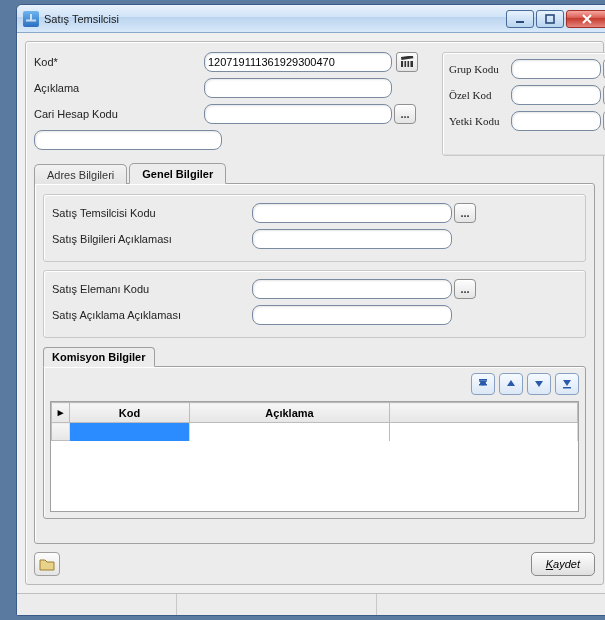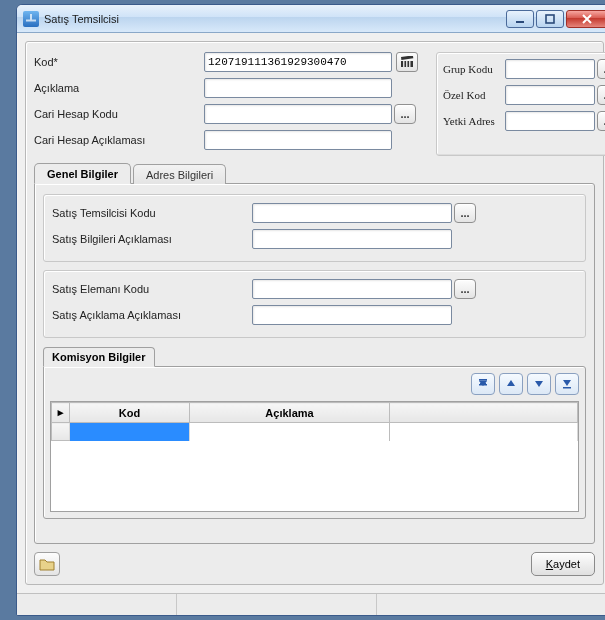--- a/index.html
+++ b/index.html
@@ -8,27 +8,27 @@
   .titlebar { height: 28px; background: linear-gradient(to bottom, #e8f1fb 0%, #cfe3f8 45%, #bcd5ef 46%, #d8e9fa 100%); display: flex; align-items: center; padding: 0 4px 0 6px; border-bottom: 1px solid #8aa8c8; }
   .titlebar .app-icon { width: 16px; height: 16px; background: linear-gradient(#6fb5f0,#2a6fc0); border-radius: 2px; margin-right: 5px; position: relative; }
   .titlebar .app-icon::after { content:""; position:absolute; left:3px; top:3px; width:10px; height:10px; background:#fff; clip-path: polygon(0 60%, 40% 60%, 40% 0, 60% 0, 60% 60%, 100% 60%, 100% 80%, 0 80%); opacity:0.7;}
   .titlebar .title { color: #1a1a1a; flex: 1; }
   .winbtns { display: flex; gap: 2px; }
   .winbtn { width: 28px; height: 18px; border: 1px solid #4a6a9a; border-radius: 3px; background: linear-gradient(to bottom, #e8f2fd, #b8d4f0); display:flex; align-items:center; justify-content:center; cursor:pointer; }
   .winbtn.close { width: 42px; background: linear-gradient(to bottom, #f7a6a0, #d85a50 45%, #c43a2f 46%, #e6857c); border-color:#a03028; }
   .winbtn svg { display:block; }
   .content { flex: 1; padding: 8px; display:flex; flex-direction:column; }
   .outer-panel { border: 1px solid #b8b8b8; border-radius: 3px; background: #ececec; padding: 10px 8px 8px 8px; flex:1; display:flex; flex-direction:column; position:relative; box-shadow: inset 1px 1px 0 #fff; }
-  .topgrid { display:flex; gap:18px; }
+  .topgrid { display:flex; gap:24px; }
   .topleft { flex:1; }
   .topright { width:190px; border:1px solid #c8c8c8; border-radius:3px; padding:6px 6px; background:#ececec; box-shadow: inset 1px 1px 0 #fff, inset -1px -1px 0 #ddd; }
   .frow { display:flex; align-items:center; margin-bottom:6px; }
   .frow label { width: 170px; color:#222; }
   .topright .frow label { width: 62px; font-family: Liberation Serif, serif; }
-  .inp { height:20px; border:1px solid #7a8aa0; background:#fff; padding:0 3px; width: 188px; border-radius:2px; box-shadow: inset 1px 1px 2px rgba(0,0,0,0.1); font-family: Liberation Mono, monospace;}
+  .inp { height:20px; border:1px solid #7a8aa0; background:#fff; padding:0 3px; width: 188px; border-radius:8px; box-shadow: inset 1px 1px 2px rgba(0,0,0,0.1);}
   .topright .inp { width: 90px; }
   .ellipsis-btn { width:22px; height:20px; border:1px solid #909090; border-radius:4px; background:linear-gradient(#fdfdfd,#e4e4e4); margin-left:2px; cursor:pointer; display:flex; align-items:center; justify-content:center; font-weight:bold; color:#333; box-shadow: inset 0 1px 0 #fff;}
   .movie-btn { width:22px; height:20px; border:1px solid #909090; border-radius:3px; background:linear-gradient(#fdfdfd,#e4e4e4); margin-left:4px; cursor:pointer; display:flex; align-items:center; justify-content:center;}
   .tabs { margin-top:6px; display:flex; align-items:flex-end; position:relative; z-index:2; }
   .tab { padding:4px 12px 3px 12px; border:1px solid #a0a0a0; border-bottom:none; border-radius:5px 5px 0 0; background:linear-gradient(#f2f2f2,#e4e4e4); margin-right:2px; cursor:pointer; color:#333; position:relative; top:1px;}
   .tab.active { background:#ececec; font-weight:bold; color:#000; z-index:3; border-bottom:1px solid #ececec;}
   .tabpanel { border:1px solid #a0a0a0; border-radius:0 3px 3px 3px; background:#ececec; flex:1; padding:10px 8px 24px 8px; display:flex; flex-direction:column; box-shadow: inset 1px 1px 0 #fff; position:relative; top:0;justify-content:space-between;}
   .subgroup { border:1px solid #c8c8c8; border-radius:3px; padding:8px 8px 6px 8px; margin-bottom:8px; box-shadow: inset 1px 1px 0 #fff;}
   .subgroup .frow label { width: 200px; }
   .subgroup .inp { width: 200px; }
@@ -38,21 +38,21 @@
   .navbtn { width:24px; height:22px; border:1px solid #8aa0c0; border-radius:4px; background:linear-gradient(#f5faff,#dce8f6); cursor:pointer; display:flex; align-items:center; justify-content:center;}
   .grid { border:1px solid #a0a0a0; background:#fff; flex:1; position:relative;}
   .grid table { width:100%; border-collapse:collapse;}
   .grid th { background:linear-gradient(#f6f6f6,#e6e6e6); border:1px solid #bcbcbc; font-weight:bold; padding:3px 4px; height:20px; text-align:center;}
   .grid td { border-right:1px solid #d8d8d8; height:18px; padding:0;}
   .rowhdr { width:18px; background:linear-gradient(#f6f6f6,#e6e6e6); border:1px solid #bcbcbc;}
   .selcell { background:#2a8cff; }
   .footer { margin-top:8px; display:flex; align-items:center; }
   .folder-btn { width:26px; height:24px; border:1px solid #a0a0a0; border-radius:4px; background:linear-gradient(#fdfdfd,#e4e4e4); cursor:pointer; display:flex; align-items:center; justify-content:center;}
   .footer-spacer { flex:1; }
-  .actbtn { height:24px; padding:0 14px; border:1px solid #8a8a8a; border-radius:5px; background:linear-gradient(#fdfdfd,#e0e0e0); cursor:pointer; margin-left:6px; box-shadow: inset 0 1px 0 #fff;}
+  .actbtn { height:24px; padding:0 14px; border:1px solid #8a8a8a; border-radius:5px; background:linear-gradient(#fdfdfd,#e0e0e0); cursor:pointer; margin-left:6px; box-shadow: inset 0 1px 0 #fff; font-style: italic;}
   .actbtn u { text-decoration: underline; }
   .statusbar { height:22px; border-top:1px solid #c0c0c0; background:#ececec; display:flex;}
   .statusbar .cell { border-right:1px solid #c8c8c8; height:100%; }
 </style>
 </head>
 <body>
 
 <div class="window">
   <div class="titlebar">
     <div class="app-icon"></div>
@@ -99,53 +99,52 @@
             <input class="inp" value="" style="">
           </div>
           <div class="frow">
             <label>Cari Hesap Kodu</label>
             <input class="inp" value="" style="">
             <div class="ellipsis-btn">
                 <span>...</span>
               </div>
           </div>
           <div class="frow">
-            <label>Cari Hesap Açıklaması</label>
             <input class="inp" value="" style="">
           </div>
         </div>
 
         <div class="topright">
           <div class="frow">
             <label>Grup Kodu</label>
             <input class="inp" value="" style="">
             <div class="ellipsis-btn">
                 <span>...</span>
               </div>
           </div>
           <div class="frow">
             <label>Özel Kod</label>
             <input class="inp" value="" style="">
             <div class="ellipsis-btn">
                 <span>...</span>
               </div>
           </div>
           <div class="frow">
-            <label>Yetki Adres</label>
+            <label>Yetki Kodu</label>
             <input class="inp" value="" style="">
             <div class="ellipsis-btn">
                 <span>...</span>
               </div>
           </div>
         </div>
       </div>
 
       <div class="tabs">
+        <div class="tab">Adres Bilgileri</div>
         <div class="tab active">Genel Bilgiler</div>
-        <div class="tab">Adres Bilgileri</div>
       </div>
 
       <div class="tabpanel">
 
         <div class="subgroup">
           <div class="frow">
             <label>Satış Temsilcisi Kodu</label>
             <input class="inp" value="" style="">
             <div class="ellipsis-btn">
                 <span>...</span>

